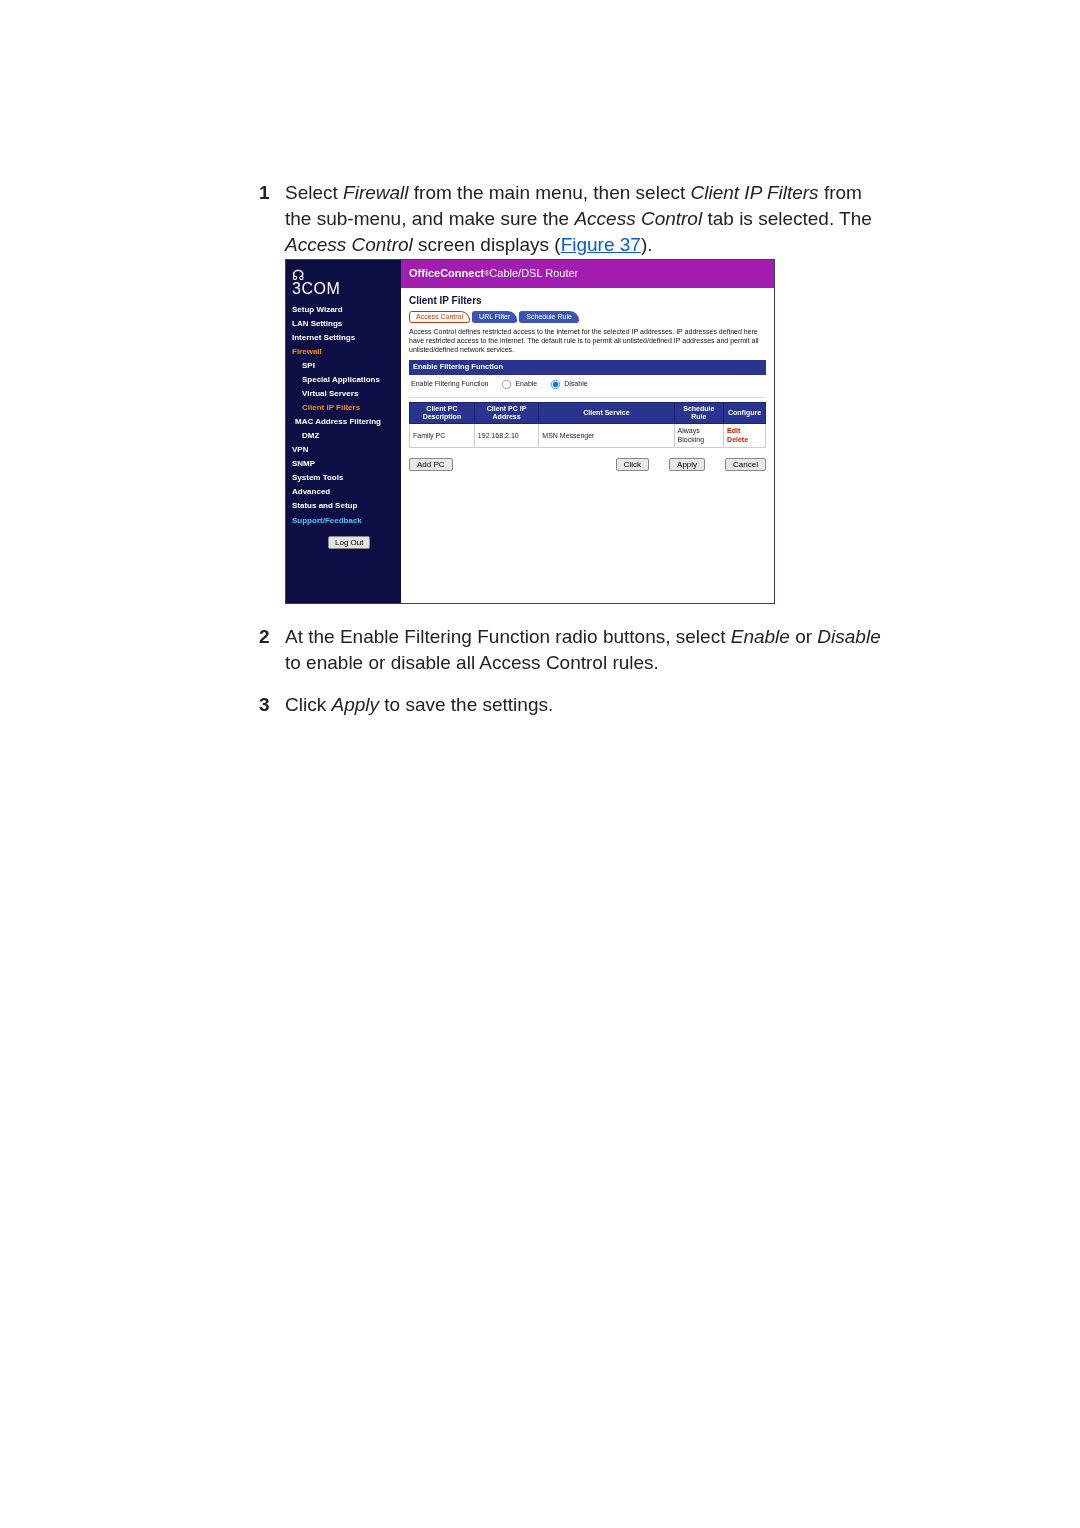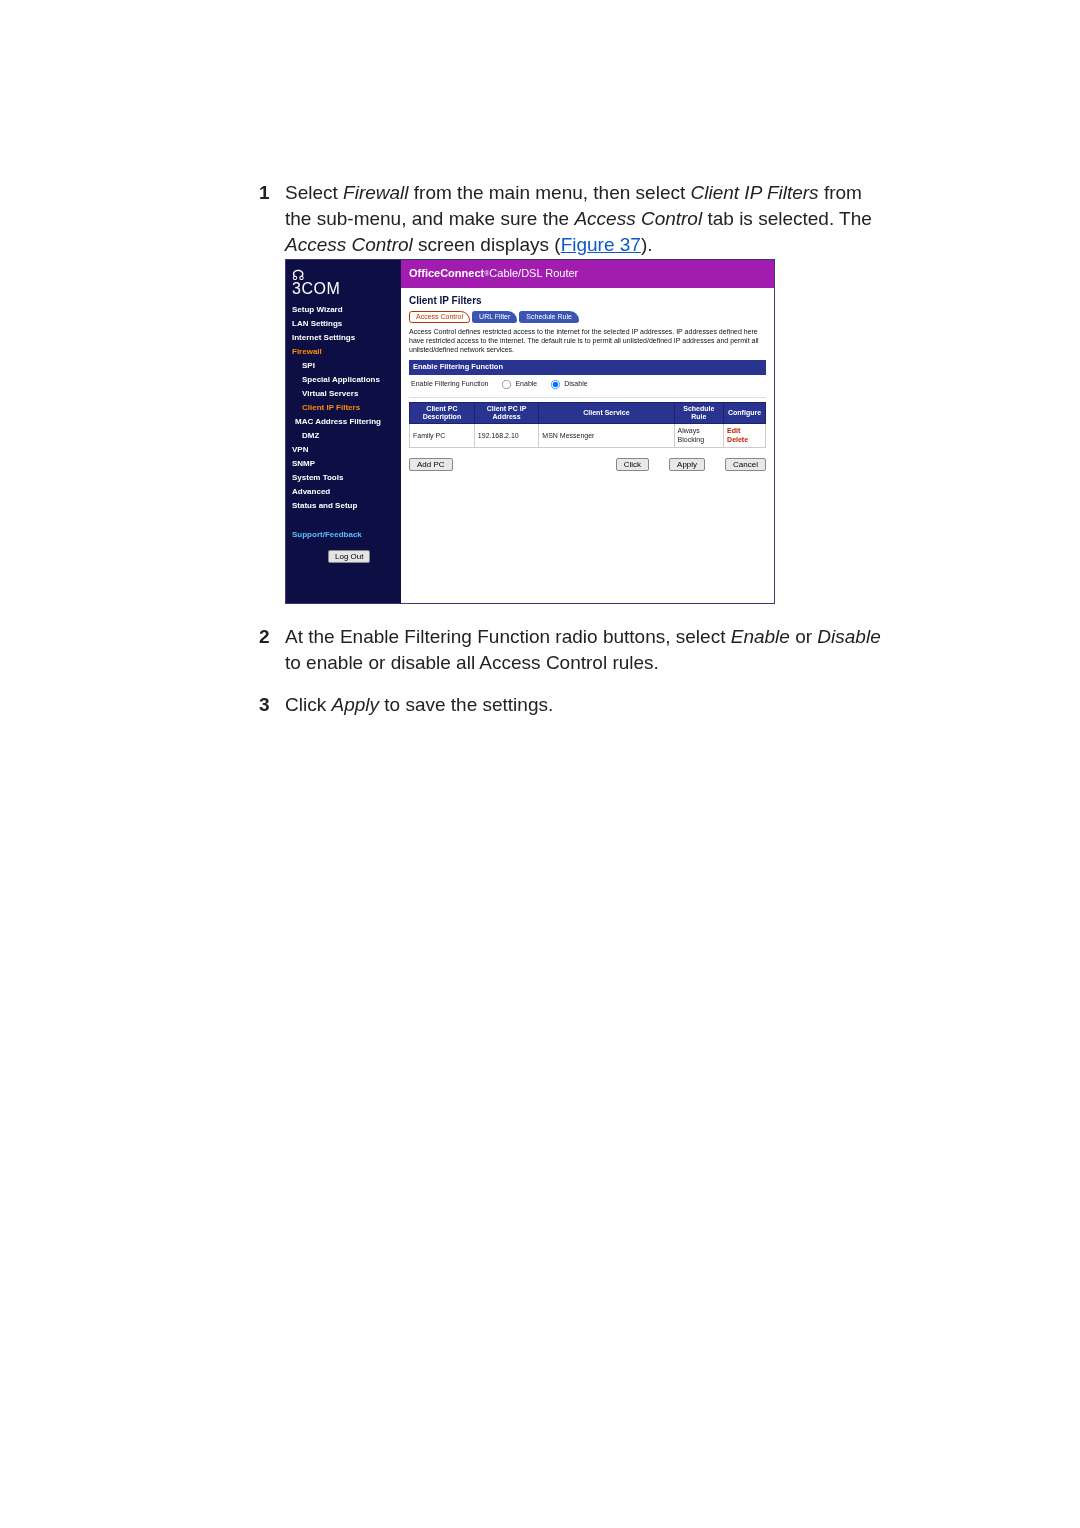--- a/index.html
+++ b/index.html
@@ -267,21 +267,21 @@
             <a class="sub">Special Applications</a>
             <a class="sub">Virtual Servers</a>
             <a class="sub hi">Client IP Filters</a>
             <a class="sub2">MAC Address Filtering</a>
             <a class="sub">DMZ</a>
             <a>VPN</a>
             <a>SNMP</a>
             <a>System Tools</a>
             <a>Advanced</a>
             <a>Status and Setup</a>
-            <a class="fb" style="margin-top:18px">Support/Feedback</a>
+            <a class="fb" style="margin-top:4px">Support/Feedback</a>
             <div class="rs-logout">
               <button>Log Out</button>
             </div>
           </div>
 
           <div class="rs-main">
             <div class="rs-titlebar">
               <b>OfficeConnect</b>
                 <span class="sup">®</span>
                 <span> Cable/DSL Router</span>

